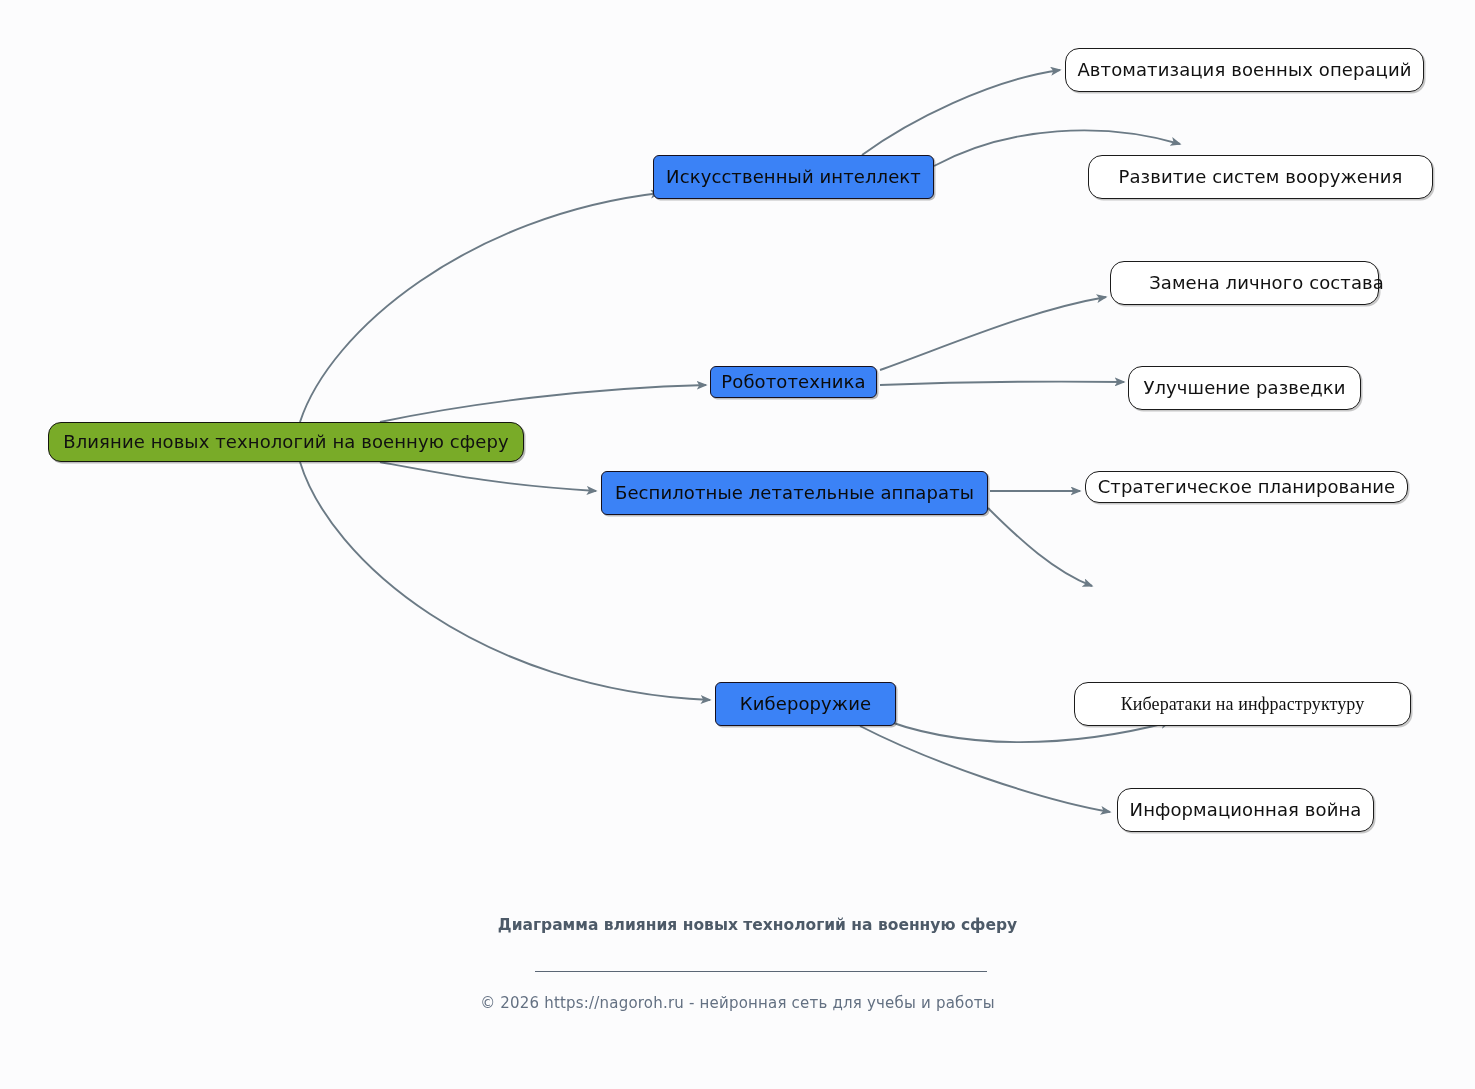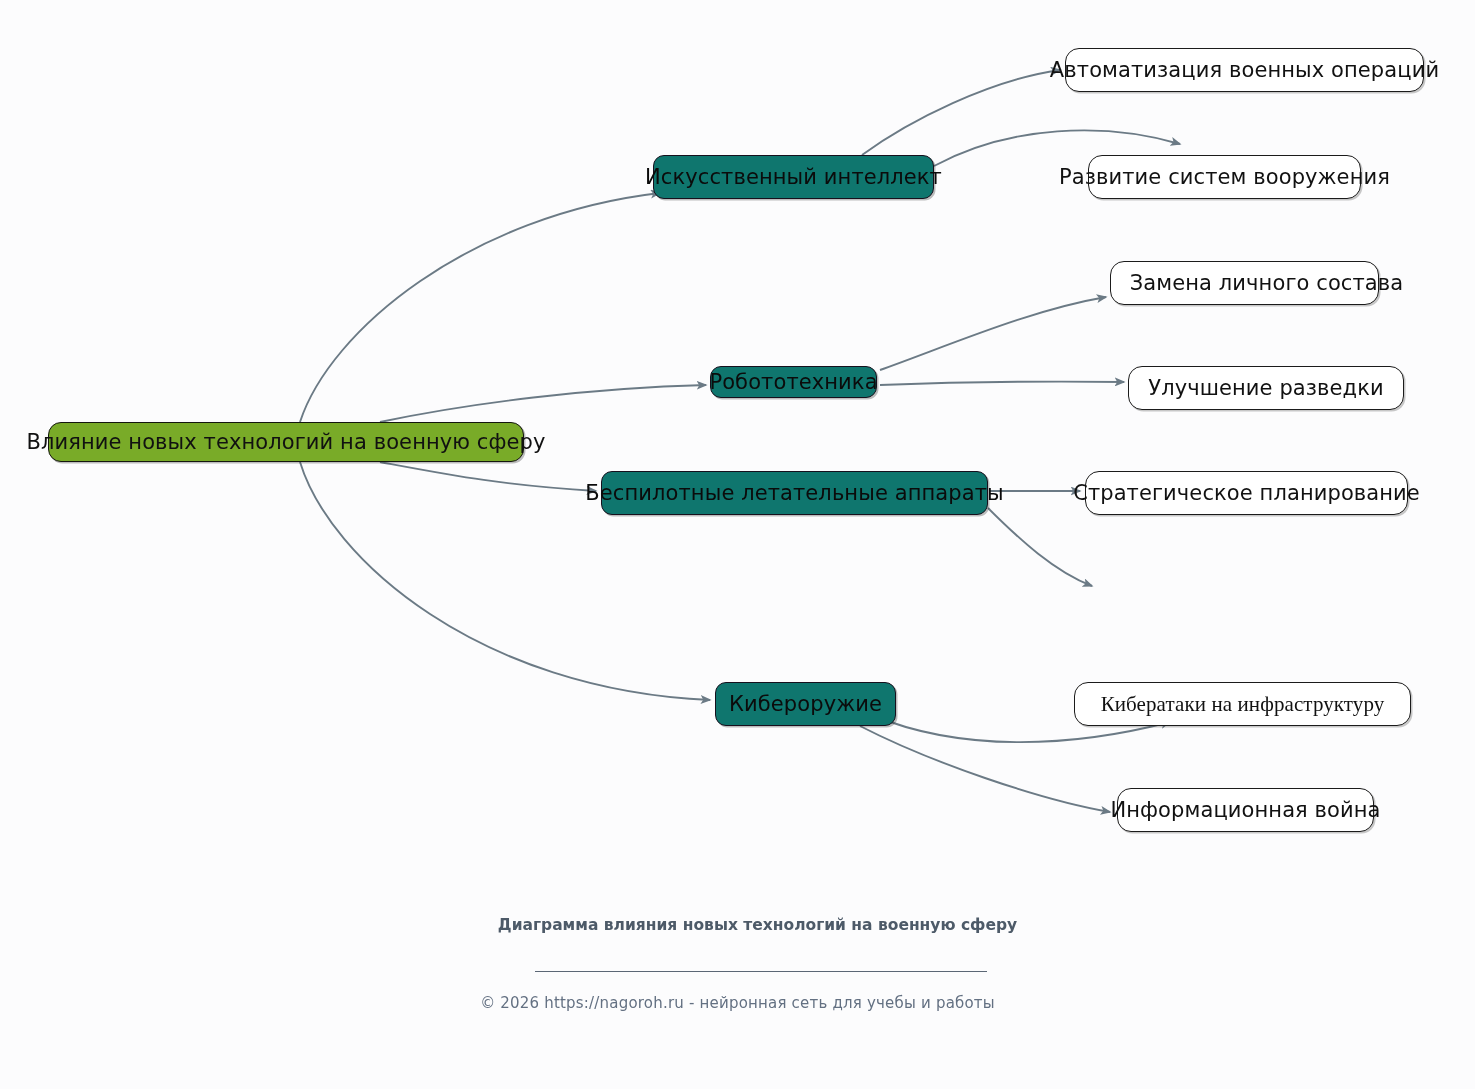--- a/index.html
+++ b/index.html
@@ -32,37 +32,37 @@
     pointer-events: none;
   }
 
   .node {
     position: absolute;
     display: flex;
     align-items: center;
     justify-content: center;
     box-sizing: border-box;
     white-space: nowrap;
-    font-size: 21px;
+    font-size: 18px;
     letter-spacing: 0.1px;
     color: #111111;
     line-height: 1;
   }
 
   .node-root {
     background: #79ab28;
     border: 1.6px solid #14160f;
     border-radius: 13px;
     box-shadow: 1.5px 1.5px 0 rgba(40,40,40,0.30);
   }
 
   .node-branch {
-    background: #0f766e;
+    background: #3b82f6;
     border: 1.6px solid #16101d;
-    border-radius: 11px;
+    border-radius: 6px;
     box-shadow: 1.5px 1.5px 0 rgba(40,40,40,0.30);
     color: #0b0b0b;
   }
 
   .node-leaf {
     background: #ffffff;
     border: 1.7px solid #1b1b1b;
     border-radius: 14px;
     box-shadow: 1.5px 1.5px 0 rgba(60,60,60,0.28);
     color: #111111;
@@ -137,31 +137,31 @@
       <path d="M 860,726 C 930,762 1040,800 1110,812"></path>
     </g>
   </svg>
 
   <div class="node node-root" style="left: 48px; top: 422px; width: 476px; height: 40px;">Влияние новых технологий на военную сферу</div>
 
   <div class="node node-branch" style="left: 653px; top: 155px; width: 281px; height: 44px;">Искусственный интеллект</div>
 
   <div class="node node-leaf" style="left: 1065px; top: 48px; width: 359px; height: 44px;">Автоматизация военных операций</div>
 
-  <div class="node node-leaf" style="left: 1088px; top: 155px; width: 273px; height: 44px;">Развитие систем вооружения</div>
+  <div class="node node-leaf" style="left: 1088px; top: 155px; width: 345px; height: 44px;">Развитие систем вооружения</div>
 
   <div class="node node-branch" style="left: 710px; top: 366px; width: 167px; height: 32px;">Робототехника</div>
 
   <div class="node node-leaf" style="left: 1110px; top: 261px; width: 269px; height: 44px; padding-left: 44px;">Замена личного состава</div>
 
-  <div class="node node-leaf" style="left: 1128px; top: 366px; width: 276px; height: 44px;">Улучшение разведки</div>
+  <div class="node node-leaf" style="left: 1128px; top: 366px; width: 233px; height: 44px;">Улучшение разведки</div>
 
   <div class="node node-branch" style="left: 601px; top: 471px; width: 387px; height: 44px;">Беспилотные летательные аппараты</div>
 
-  <div class="node node-leaf" style="left: 1085px; top: 471px; width: 323px; height: 44px;">Стратегическое планирование</div>
+  <div class="node node-leaf" style="left: 1085px; top: 471px; width: 323px; height: 32px;">Стратегическое планирование</div>
 
 
   <div class="node node-branch" style="left: 715px; top: 682px; width: 181px; height: 44px;">Кибероружие</div>
 
   <div class="node node-leaf" style="left: 1074px; top: 682px; width: 337px; height: 44px; font-family: Liberation Serif, serif;">Кибератаки на инфраструктуру</div>
 
   <div class="node node-leaf" style="left: 1117px; top: 788px; width: 257px; height: 44px;">Информационная война</div>
 
   <div class="footer-title">
     <span>Диаграмма влияния новых технологий на военную сферу</span>

